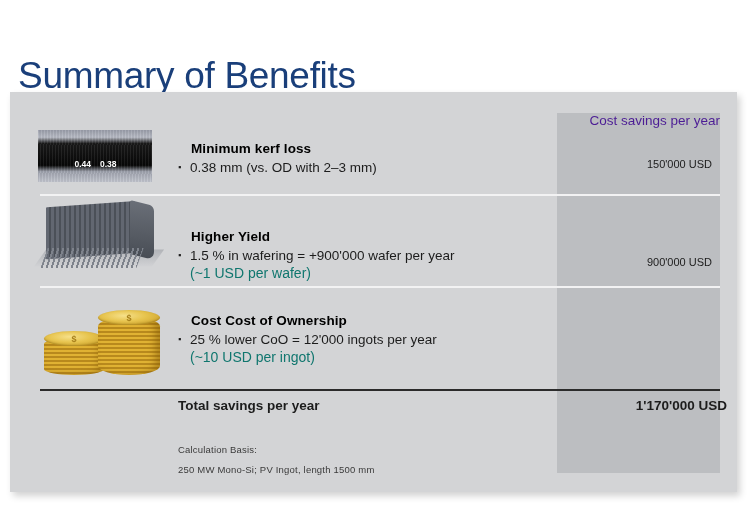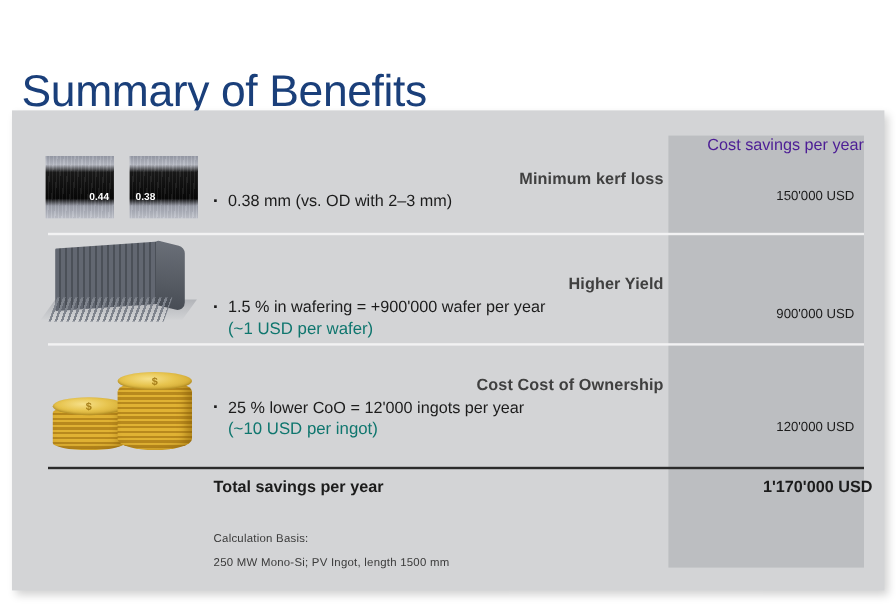--- a/index.html
+++ b/index.html
@@ -91,25 +91,24 @@
   
   .text-cell {
     position: absolute;
     left: 168px;
     width: 375px;
   }
 
   .row-title {
     font-size: 13.5px;
     font-weight: bold;
-    color: #404040;
+    color: #000000;
     line-height: 18px;
-    margin: 0 0 1px 2px;
+    margin: 0 0 1px 13px;
     letter-spacing: 0.1px;
-    text-align: right;
   }
 
   .bullet-line {
     position: relative;
     font-size: 13.5px;
     color: #1c1c1c;
     line-height: 17.5px;
     padding-left: 12px;
   }
   .bullet-mark {
@@ -173,21 +172,21 @@
     left: 168px;
     font-size: 9.5px;
     color: #3a3a3a;
     line-height: 16px;
     letter-spacing: 0.2px;
   }
 
   
   .kerf-pair {
     display: flex;
-    gap: 13px;
+    gap: 0;
   }
   .kerf-img {
     position: relative;
     width: 57px;
     height: 52px;
     background:
       linear-gradient(180deg,
         #9a9eaa 0%, #b9bcc6 14%,
         #1a1a1a 26%, #070707 68%,
         #9fa3ae 80%, #c3c6cf 100%);
@@ -367,21 +366,20 @@
 
       <div class="text-cell" style="top:220px;">
         <div class="row-title">Cost Cost of Ownership</div>
         <div class="bullet-line">
           <span class="bullet-mark">▪</span>
           <span>25 % lower CoO = 12'000 ingots per year</span>
         </div>
         <div class="sub-line">(~10 USD per ingot)</div>
       </div>
 
-      <div class="cost-cell" style="top:258px;">120'000 USD</div>
 
       <div class="total-divider" style="top:297px;"></div>
 
       <div class="total-label" style="top:306px;">Total savings per year</div>
       <div class="total-value" style="top:306px;">1'170'000 USD</div>
 
       <div class="footnote" style="top:350px;">Calculation Basis:</div>
       <div class="footnote" style="top:370px;">250 MW Mono-Si; PV Ingot, length 1500 mm</div>
 
     </div>

